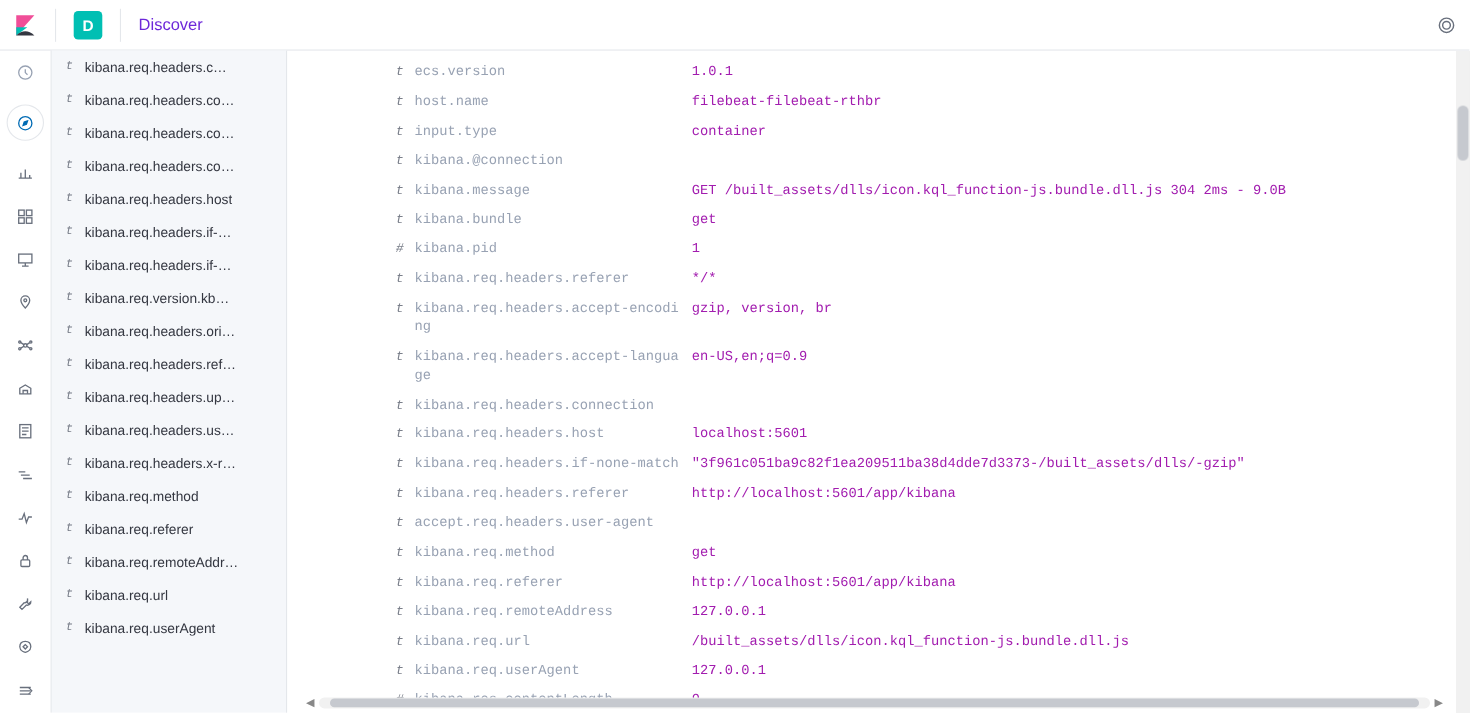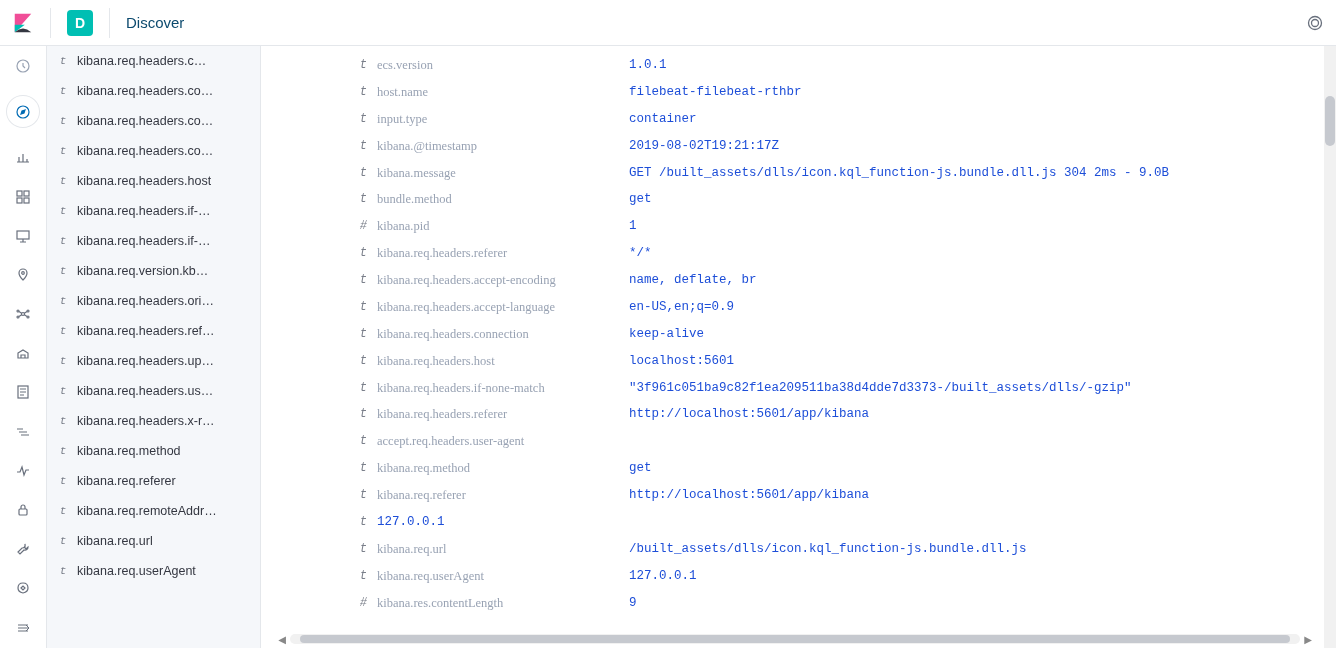--- a/index.html
+++ b/index.html
@@ -13,21 +13,21 @@
     height: 46px; display: flex; align-items: center; border-bottom: 1px solid #e4e7eb;
     padding: 0 12px; gap: 16px;
   }
   .logo { width: 22px; height: 22px; position: relative; }
   .space-badge {
     width: 26px; height: 26px; border-radius: 4px; background: #00bfb3;
     color: #fff; display: flex; align-items: center; justify-content: center;
     font-weight: 600; font-size: 14px;
   }
   .divider-v { width: 1px; height: 30px; background: #e4e7eb; }
-  .breadcrumb { font-size: 15px; color: #0c4a6e; }
+  .breadcrumb { font-size: 15px; color: #6d28d9; }
   .help-icon {
     margin-left: auto; width: 18px; height: 18px; color: #69707D;
     display: flex; align-items: center; justify-content: center;
   }
   .body { display: flex; flex: 1; min-height: 0; }
   .leftnav {
     width: 47px; border-right: 1px solid #e4e7eb; display: flex; flex-direction: column;
     align-items: center; padding: 10px 0; gap: 20px; position: relative;
   }
   .leftnav .nav-item {
@@ -55,27 +55,27 @@
   .field-name { overflow: hidden; text-overflow: ellipsis; }
   .doc-panel { flex: 1; overflow: auto; padding: 6px 0 6px 90px; }
   .doc-table { width: 100%; }
   .doc-row { display: flex; align-items: flex-start; padding: 5px 0; line-height: 1.35; }
   .doc-row .rtype {
     font-family: "SFMono-Regular", Consolas, "Liberation Mono", Menlo, monospace;
     font-size: 12px; font-style: italic; color: #7a7f8a; width: 16px; text-align: right; margin-right: 10px;
     flex-shrink: 0;
   }
   .doc-row .rfield {
-    font-family: Liberation Serif, serif;
+    font-family: Liberation Mono, monospace;
     font-size: 12.5px; color: #98A2B3; width: 252px; flex-shrink: 0; padding-right: 8px;
     word-break: break-all;
   }
   .doc-row .rvalue {
     font-family: "SFMono-Regular", Consolas, "Liberation Mono", Menlo, monospace;
-    font-size: 12.5px; color: #1d4ed8; flex: 1; word-break: break-all;
+    font-size: 12.5px; color: #a21caf; flex: 1; word-break: break-all;
   }
   .hscroll-track {
     position: absolute; left: 290px; right: 36px; bottom: 4px; height: 10px;
     background: #f1f1f1; border-radius: 5px; display:flex; align-items:center;
   }
   .hscroll-thumb {
     height: 8px; background: #c6c9cf; border-radius: 4px; width: 98%; margin-left: 1%;
   }
   .hscroll-arrow { width:12px; color:#888; font-size:10px; display:flex; align-items:center; justify-content:center; }
   .vscroll-track {
@@ -297,57 +297,55 @@
             <span class="rfield">host.name</span>
             <span class="rvalue">filebeat-filebeat-rthbr</span>
           </div>
           <div class="doc-row">
             <span class="rtype">t</span>
             <span class="rfield">input.type</span>
             <span class="rvalue">container</span>
           </div>
           <div class="doc-row">
             <span class="rtype">t</span>
-            <span class="rfield">kibana.@timestamp</span>
-            <span class="rvalue">2019-08-02T19:21:17Z</span>
+            <span class="rfield">kibana.@connection</span>
           </div>
           <div class="doc-row">
             <span class="rtype">t</span>
             <span class="rfield">kibana.message</span>
             <span class="rvalue">GET /built_assets/dlls/icon.kql_function-js.bundle.dll.js 304 2ms - 9.0B</span>
           </div>
           <div class="doc-row">
             <span class="rtype">t</span>
-            <span class="rfield">bundle.method</span>
+            <span class="rfield">kibana.bundle</span>
             <span class="rvalue">get</span>
           </div>
           <div class="doc-row">
             <span class="rtype">#</span>
             <span class="rfield">kibana.pid</span>
             <span class="rvalue">1</span>
           </div>
           <div class="doc-row">
             <span class="rtype">t</span>
             <span class="rfield">kibana.req.headers.referer</span>
             <span class="rvalue">*/*</span>
           </div>
           <div class="doc-row">
             <span class="rtype">t</span>
             <span class="rfield">kibana.req.headers.accept-encoding</span>
-            <span class="rvalue">name, deflate, br</span>
+            <span class="rvalue">gzip, version, br</span>
           </div>
           <div class="doc-row">
             <span class="rtype">t</span>
             <span class="rfield">kibana.req.headers.accept-language</span>
             <span class="rvalue">en-US,en;q=0.9</span>
           </div>
           <div class="doc-row">
             <span class="rtype">t</span>
             <span class="rfield">kibana.req.headers.connection</span>
-            <span class="rvalue">keep-alive</span>
           </div>
           <div class="doc-row">
             <span class="rtype">t</span>
             <span class="rfield">kibana.req.headers.host</span>
             <span class="rvalue">localhost:5601</span>
           </div>
           <div class="doc-row">
             <span class="rtype">t</span>
             <span class="rfield">kibana.req.headers.if-none-match</span>
             <span class="rvalue">"3f961c051ba9c82f1ea209511ba38d4dde7d3373-/built_assets/dlls/-gzip"</span>
@@ -366,20 +364,21 @@
             <span class="rfield">kibana.req.method</span>
             <span class="rvalue">get</span>
           </div>
           <div class="doc-row">
             <span class="rtype">t</span>
             <span class="rfield">kibana.req.referer</span>
             <span class="rvalue">http://localhost:5601/app/kibana</span>
           </div>
           <div class="doc-row">
             <span class="rtype">t</span>
+            <span class="rfield">kibana.req.remoteAddress</span>
             <span class="rvalue">127.0.0.1</span>
           </div>
           <div class="doc-row">
             <span class="rtype">t</span>
             <span class="rfield">kibana.req.url</span>
             <span class="rvalue">/built_assets/dlls/icon.kql_function-js.bundle.dll.js</span>
           </div>
           <div class="doc-row">
             <span class="rtype">t</span>
             <span class="rfield">kibana.req.userAgent</span>

